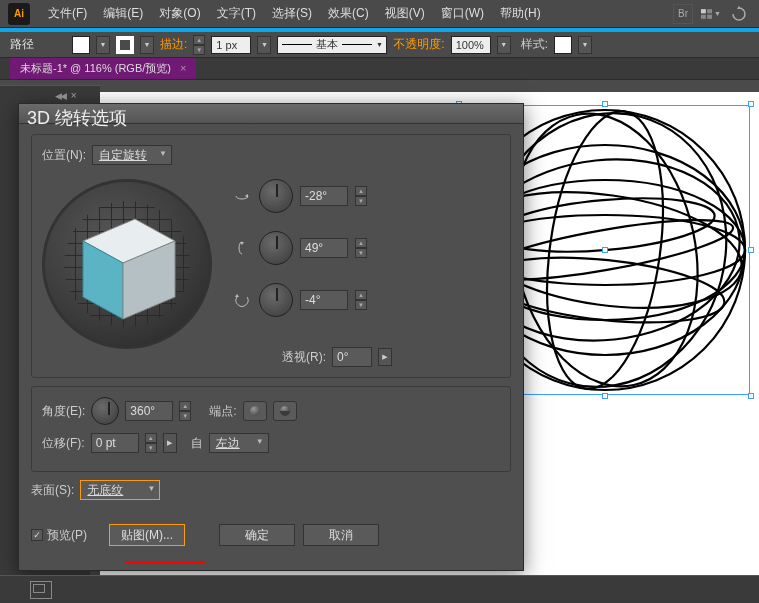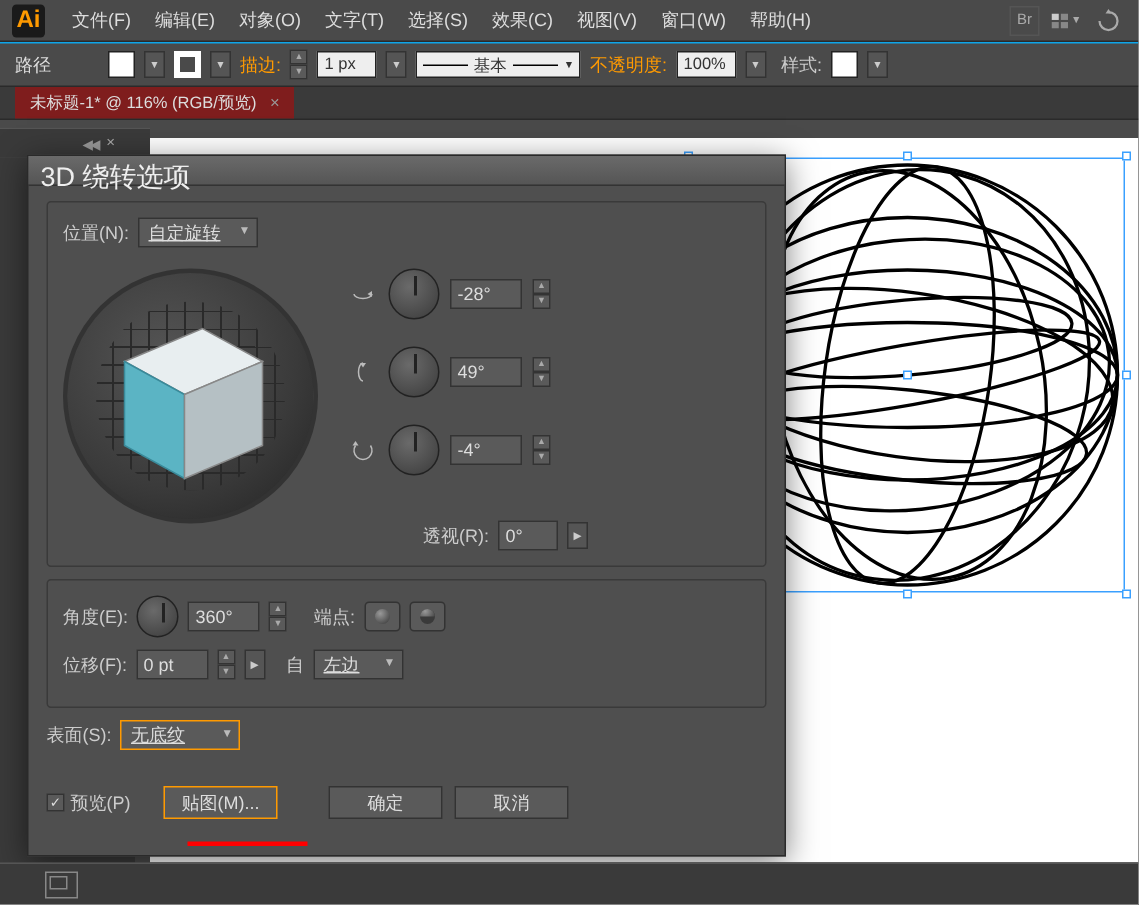--- a/index.html
+++ b/index.html
@@ -6,47 +6,47 @@
   body { font-family: "Microsoft YaHei", sans-serif; font-size: 12px; color: #ccc; background: #fff; }
   .app {
     width: 759px; height: 603px; background: #4a4a4a; position: relative; overflow: hidden;
   }
   
   .menubar {
     height: 28px; background: #4a4a4a; display: flex; align-items: center; padding-left: 8px; border-bottom: 1px solid #2a2a2a;
   }
   .ai-logo {
     width: 22px; height: 22px; background: #1a1a1a; display: flex; align-items: center; justify-content: center;
-    color: #ff9a00; font-weight: bold; font-size: 16px; border-radius: 3px; margin-right: 10px;
+    color: #ff9a00; font-weight: bold; font-size: 10px; border-radius: 3px; margin-right: 10px;
   }
   .menu-item { padding: 0 8px; color: #ddd; font-size: 12px; cursor: pointer; }
   .menu-right { margin-left: auto; display: flex; align-items: center; gap: 8px; padding-right: 10px; }
   .menu-right-icon { width: 20px; height: 20px; display: flex; align-items: center; justify-content: center; color: #aaa; }
 
   
   .optionsbar {
-    height: 30px; background: #4a4a4a; border-top: 1px solid #0ea5e9; border-bottom: 1px solid #2a2a2a;
+    height: 30px; background: #4a4a4a; border-top: 4px solid #0ea5e9; border-bottom: 1px solid #2a2a2a;
     display: flex; align-items: center; padding: 0 10px; gap: 6px; font-size: 12px;
   }
   .tool-label { color: #ddd; margin-right: 6px; }
   .swatch { width: 18px; height: 18px; border: 1px solid #222; }
   .fill-swatch-wrap { position: relative; display: inline-block; }
   .fill-swatch-wrap .outer { width: 18px; height: 18px; border: 1px solid #222; background: #fff; }
   .dd { width: 14px; height: 18px; background: #555; border: 1px solid #333; display: inline-flex; align-items: center; justify-content: center; }
   .label-orange { color: #ff9a00; }
   .num-input { width: 40px; height: 18px; background: #eee; color: #333; border: 1px solid #222; padding: 0 4px; font-size: 11px; }
   .stroke-style {
     width: 110px; height: 18px; background: #eee; border: 1px solid #222; display: flex; align-items: center; justify-content: center; gap: 4px; color:#333; font-size:11px;
   }
   .stroke-line { height: 1px; background: #000; flex: 0 0 30px; }
   .style-swatch { width: 18px; height: 18px; background: #fff; border: 1px solid #222; }
 
   
   .tabbar { height: 22px; background: #3a3a3a; display: flex; align-items: center; padding-left: 10px; border-bottom: 1px solid #2a2a2a; }
-  .doc-tab { padding: 3px 10px; color: #ddd; font-size: 11px; background: #7f1d1d; }
+  .doc-tab { padding: 3px 10px; color: #ddd; font-size: 11px; background: #701a75; }
   .doc-tab .close { margin-left: 6px; color: #999; }
 
   .canvas-area {
     position: absolute; top: 80px; left: 0; right: 0; bottom: 28px; background: #4a4a4a;
   }
   .canvas { position: absolute; top: 12px; left: 100px; right: 0; bottom: 0; background: #fff; }
   .left-panel-stub {
     position: absolute; top: 5px; left: 0; width: 100px; height: 20px; background: #3a3a3a; border-top:1px solid #555;
     display: flex; align-items: center; padding-left: 55px;
   }

